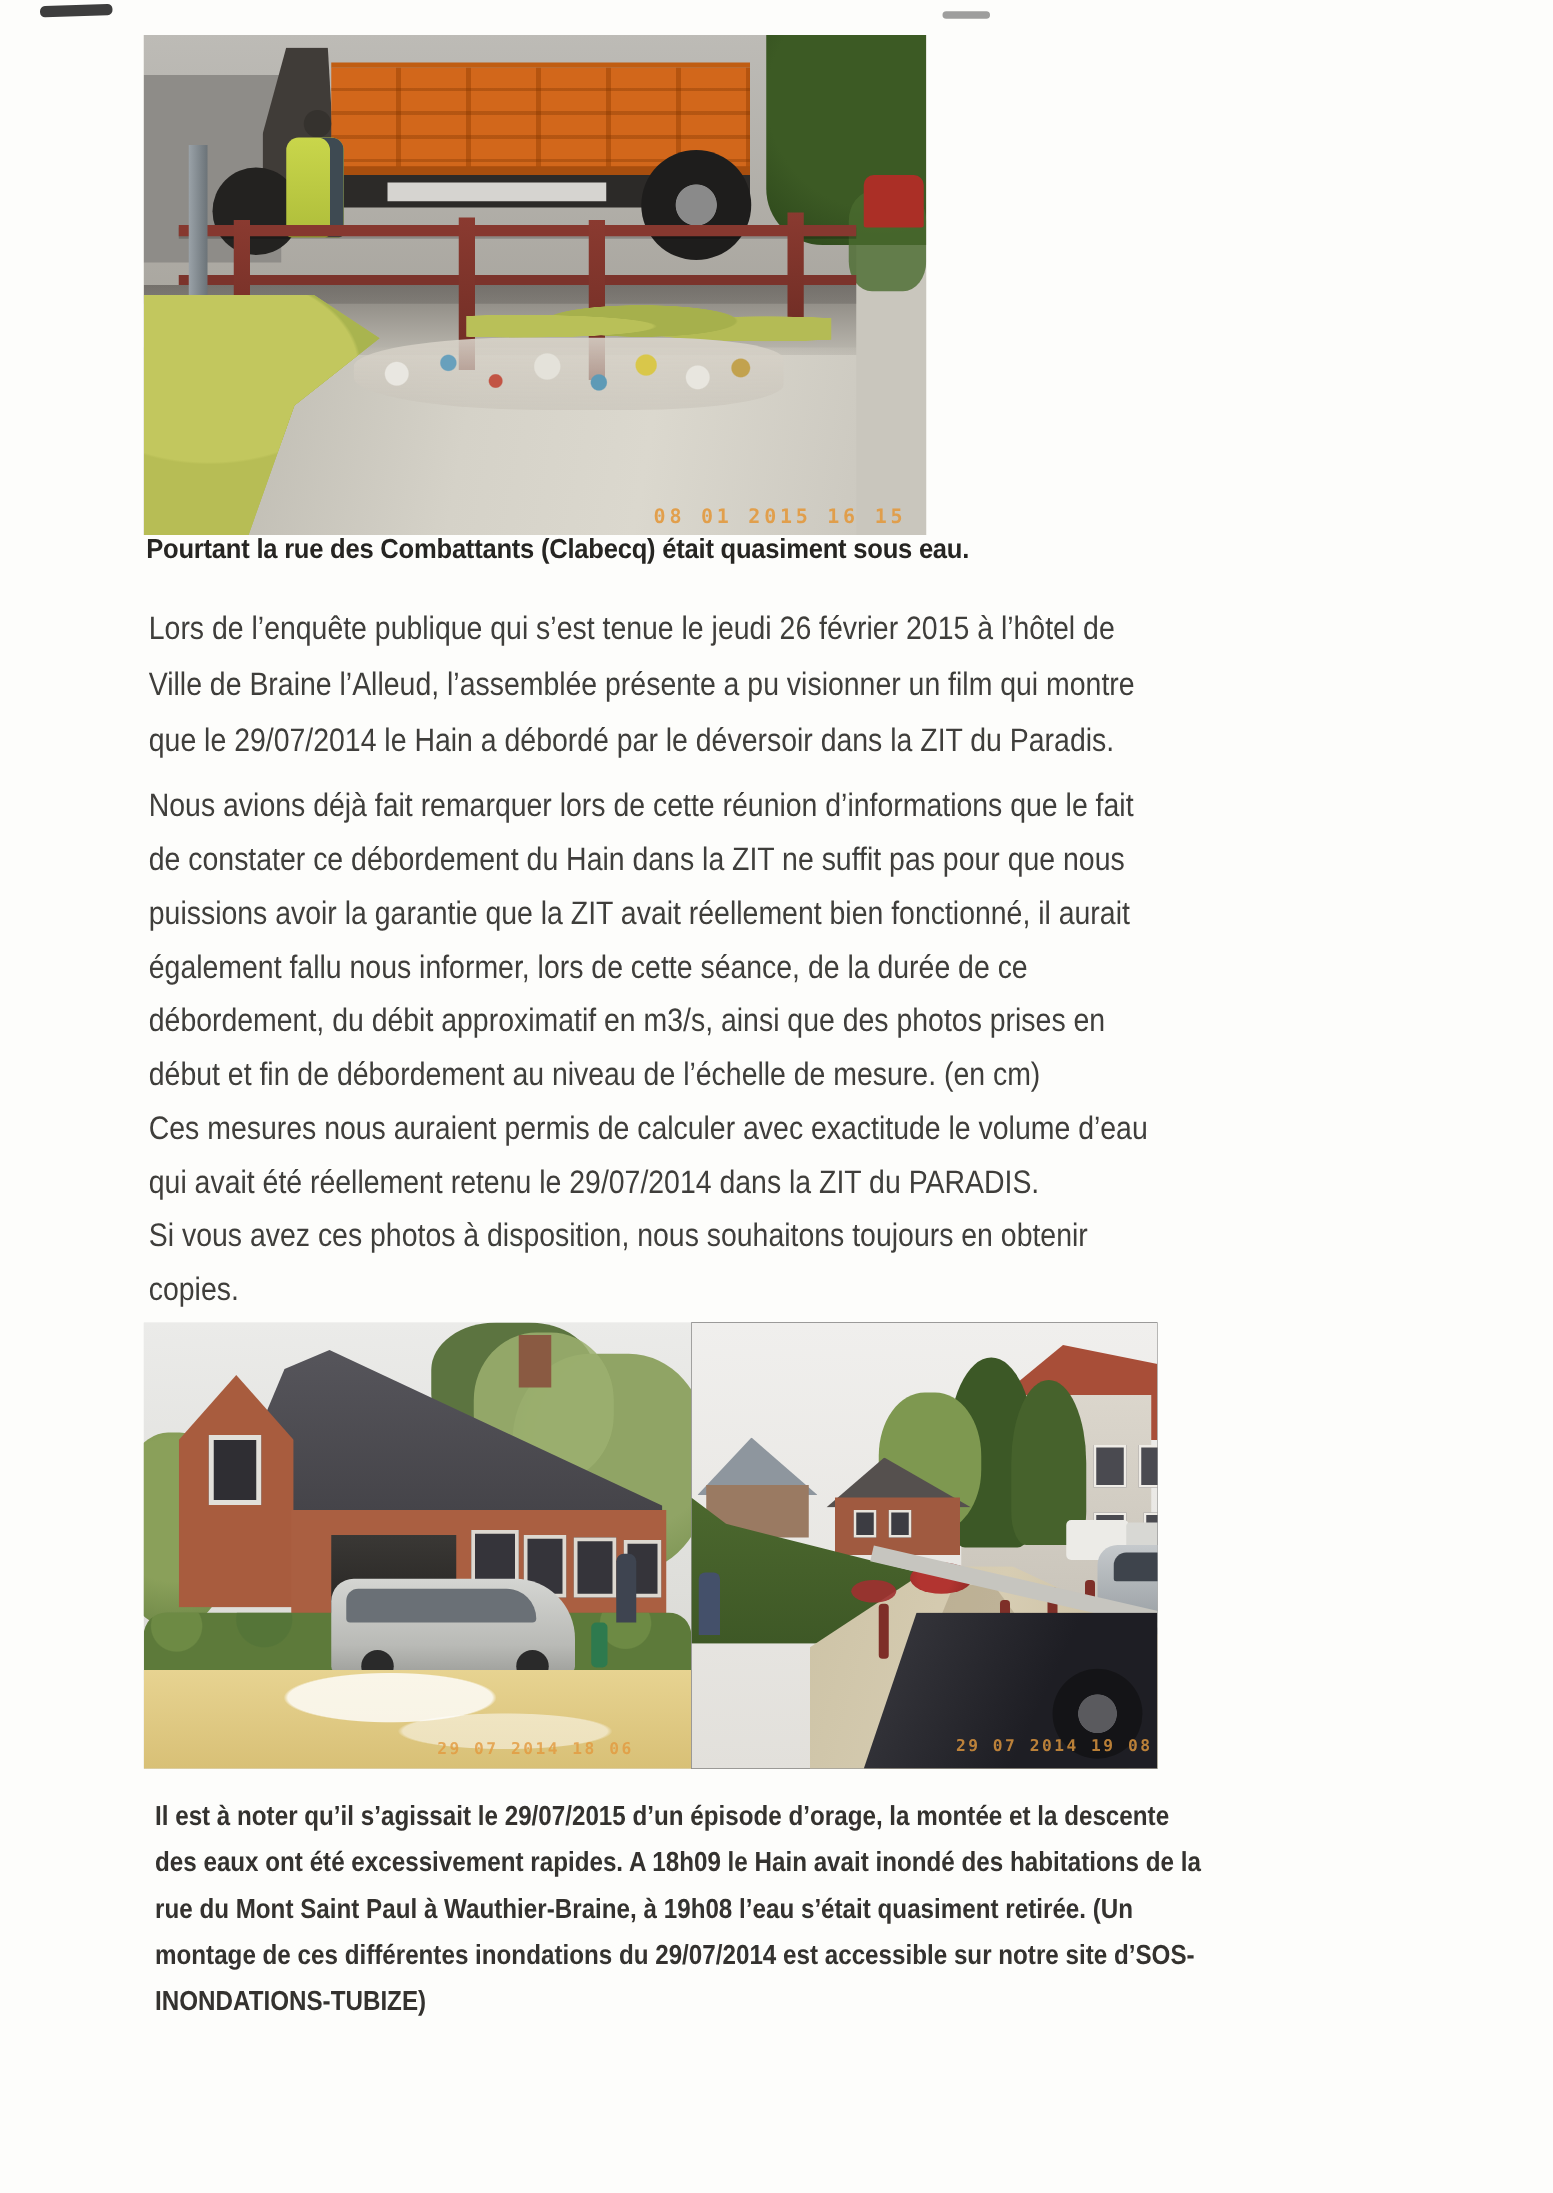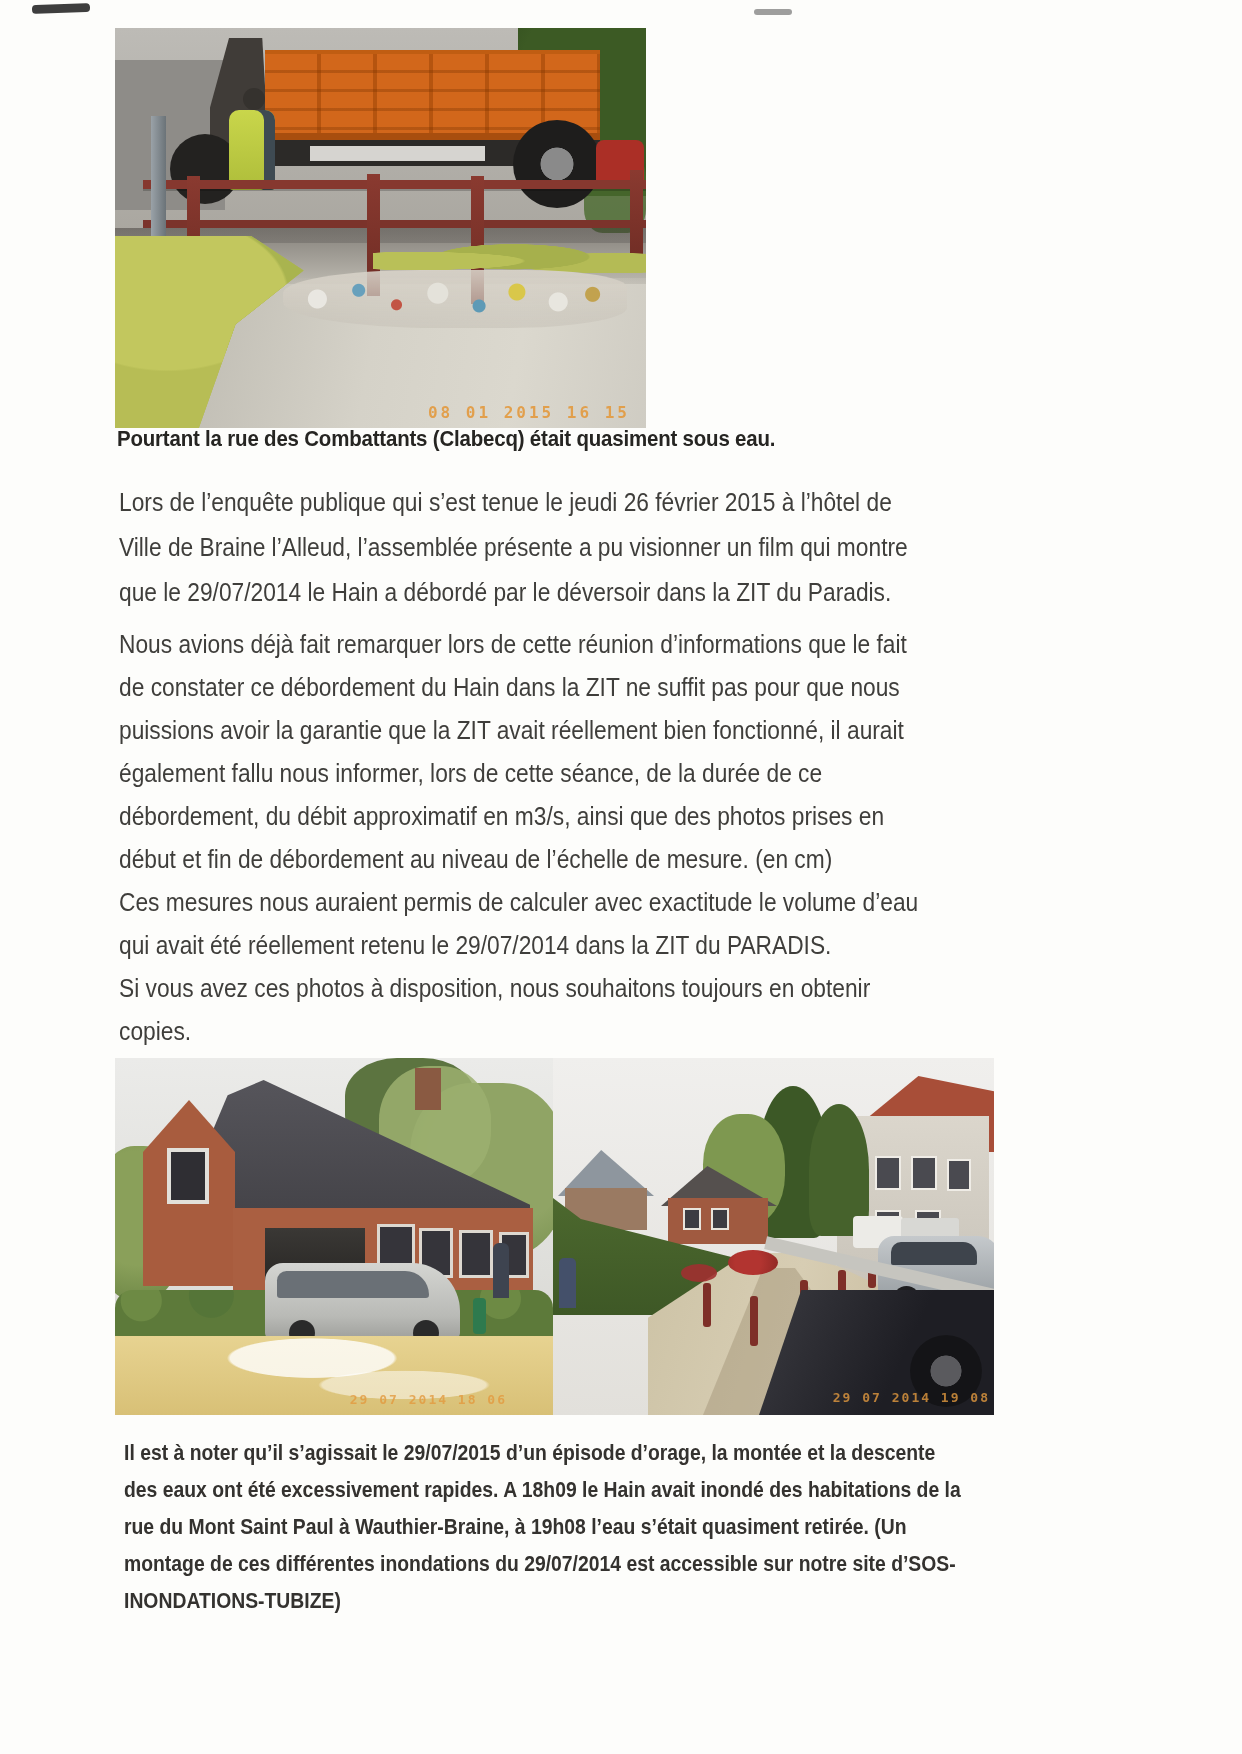--- a/index.html
+++ b/index.html
@@ -20,21 +20,21 @@
   .ts-top{right:16px;bottom:6px;font-size:16px;letter-spacing:3px;}
   .ts-sm{font-size:13px;letter-spacing:2px;opacity:.8;}
   
   .mark1{left:32px;top:4px;width:58px;height:9px;background:#1c1c1c;border-radius:4px;
          transform:rotate(-2deg);opacity:.85;}
   .mark2{left:754px;top:9px;width:38px;height:6px;background:#2a2a2a;border-radius:3px;opacity:.45;}
   
   .photo{position:absolute;overflow:hidden;}
   .photo *{position:absolute;}
   
-  .pt{left:115px;top:28px;width:531px;height:400px;background:#c9c6bd;}
+  .pt{left:115px;top:28px;width:626px;height:400px;background:#c9c6bd;}
   .pt-upper{left:0;top:0;width:570px;height:215px;background:linear-gradient(#bdbbb6,#a9a69f);}
   .pt-road{left:0;top:250px;width:570px;height:150px;
            background:linear-gradient(100deg,#b7b4ab,#d5d2c8 45%,#dbd8ce 70%,#ccc9c0);}
   .pt-hedge{right:0;top:0;width:128px;height:168px;border-bottom-left-radius:45px;
             background:radial-gradient(circle at 70% 30%,#3c5a24 0 60%,#2b451a 100%);}
   .pt-hedge2{right:0;top:125px;width:62px;height:80px;background:#4a6a2e;border-radius:30%;opacity:.8;}
   .pt-cab{left:0;top:32px;width:110px;height:150px;background:#8e8c88;}
   .pt-crane{left:95px;top:10px;width:95px;height:116px;background:#403c38;
             clip-path:polygon(20% 0,55% 0,62% 100%,0 100%,0 60%);}
   .pt-truck{left:150px;top:22px;width:335px;height:92px;
@@ -116,21 +116,21 @@
   .pl-vanwin{left:162px;top:213px;width:152px;height:27px;border-radius:12px 30px 4px 4px;background:#6a7076;}
   .pl-wheel{width:26px;height:26px;border-radius:50%;background:#2a2a2a;}
   .pl-wheel1{left:174px;top:262px;}
   .pl-wheel2{left:298px;top:262px;}
   .pl-hydrant{left:358px;top:240px;width:13px;height:36px;background:#2e7a4e;border-radius:4px;}
   .pl-water{left:0;top:278px;width:438px;height:79px;
             background:radial-gradient(ellipse at 45% 28%,rgba(255,255,255,.8) 0 24%,transparent 25%),
                        radial-gradient(ellipse at 66% 62%,rgba(255,255,255,.5) 0 20%,transparent 21%),
                        linear-gradient(#e7d391,#d8c076);}
   
-  .pr{left:553px;top:1058px;width:441px;height:357px;background:#000000;}
+  .pr{left:553px;top:1058px;width:373px;height:357px;background:#000000;}
   .pr-sky{left:0;top:0;width:447px;height:357px;background:linear-gradient(#f0efed,#e2e0db);}
   .pr-wroof{right:0;top:18px;width:168px;height:76px;background:#a84e38;
             clip-path:polygon(0 100%,55% 0,100% 20%,100% 100%);}
   .pr-wwall{right:5px;top:58px;width:152px;height:184px;background:linear-gradient(#dbd6cc,#c8c3b9);}
   .pr-win{background:#4a4a50;border:2px solid #efece6;}
   .pr-winA{left:322px;top:98px;width:22px;height:30px;}
   .pr-winB{left:358px;top:98px;width:22px;height:30px;}
   .pr-winC{left:394px;top:101px;width:20px;height:28px;}
   .pr-winD{left:322px;top:152px;width:22px;height:30px;}
   .pr-winE{left:362px;top:152px;width:22px;height:30px;}

